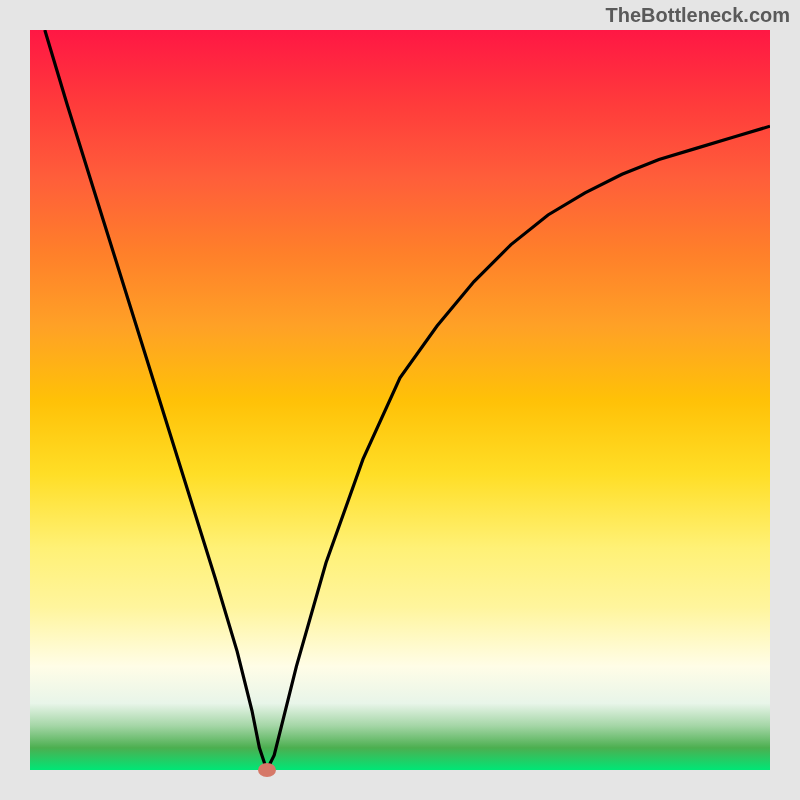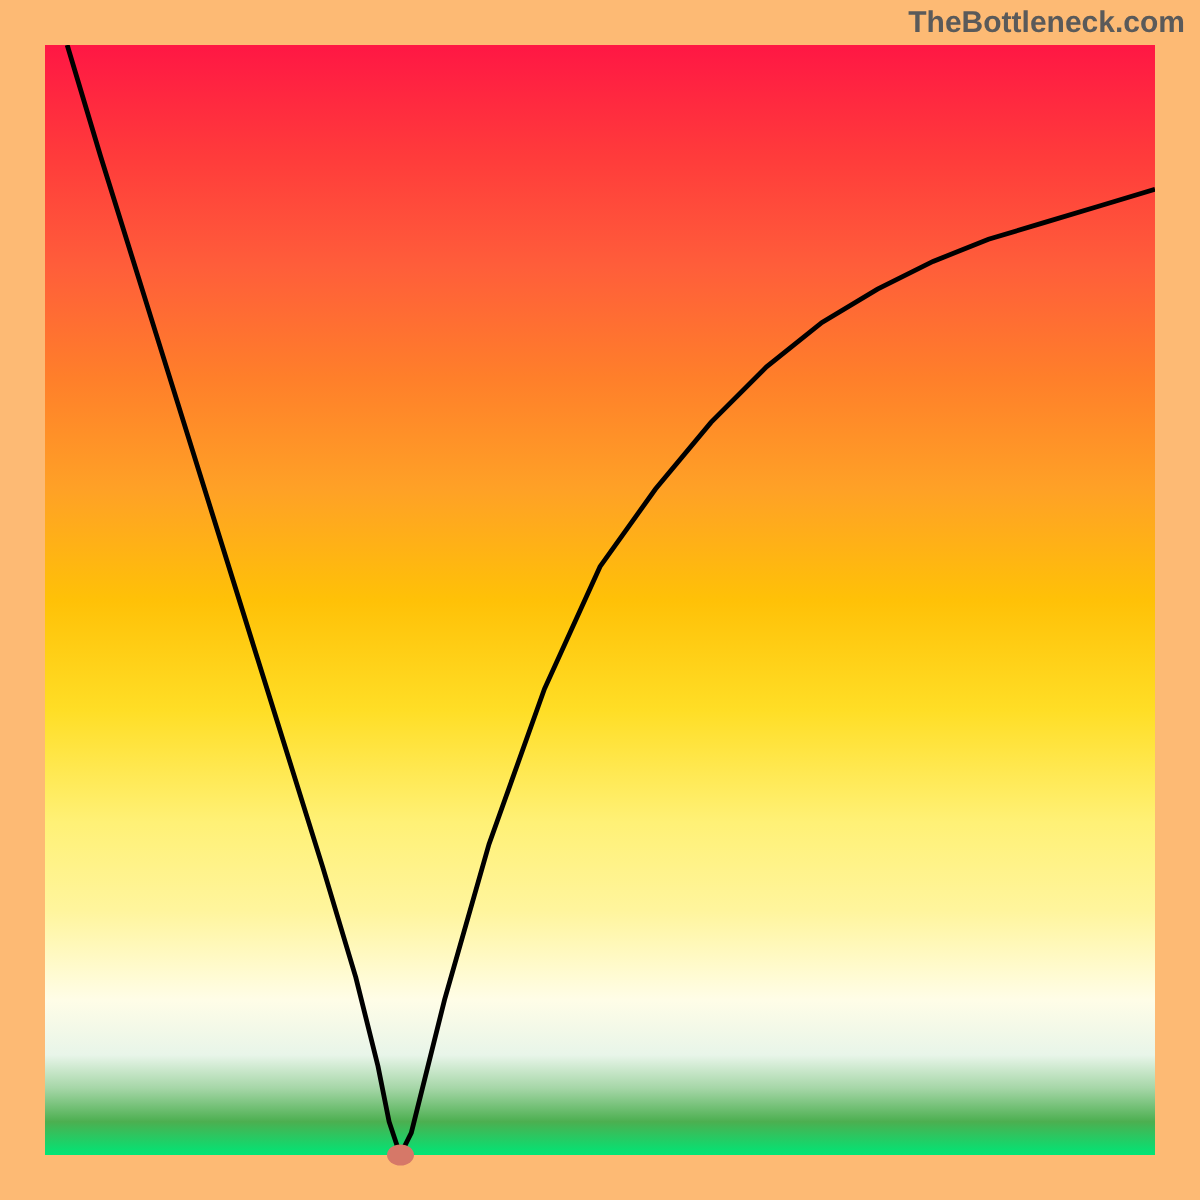--- a/index.html
+++ b/index.html
@@ -5,21 +5,21 @@
   body {
     margin: 0;
     padding: 0;
     background: #ffffff;
     font-family: Arial, sans-serif;
   }
   .container {
     width: 800px;
     height: 800px;
     position: relative;
-    background: #fdba74;
+    background: #e5e5e5;
   }
   .attribution {
     position: absolute;
     top: 4px;
     right: 10px;
     color: #5a5a5a;
     font-size: 20px;
     font-weight: bold;
     font-family: Arial, sans-serif;
     z-index: 10;

